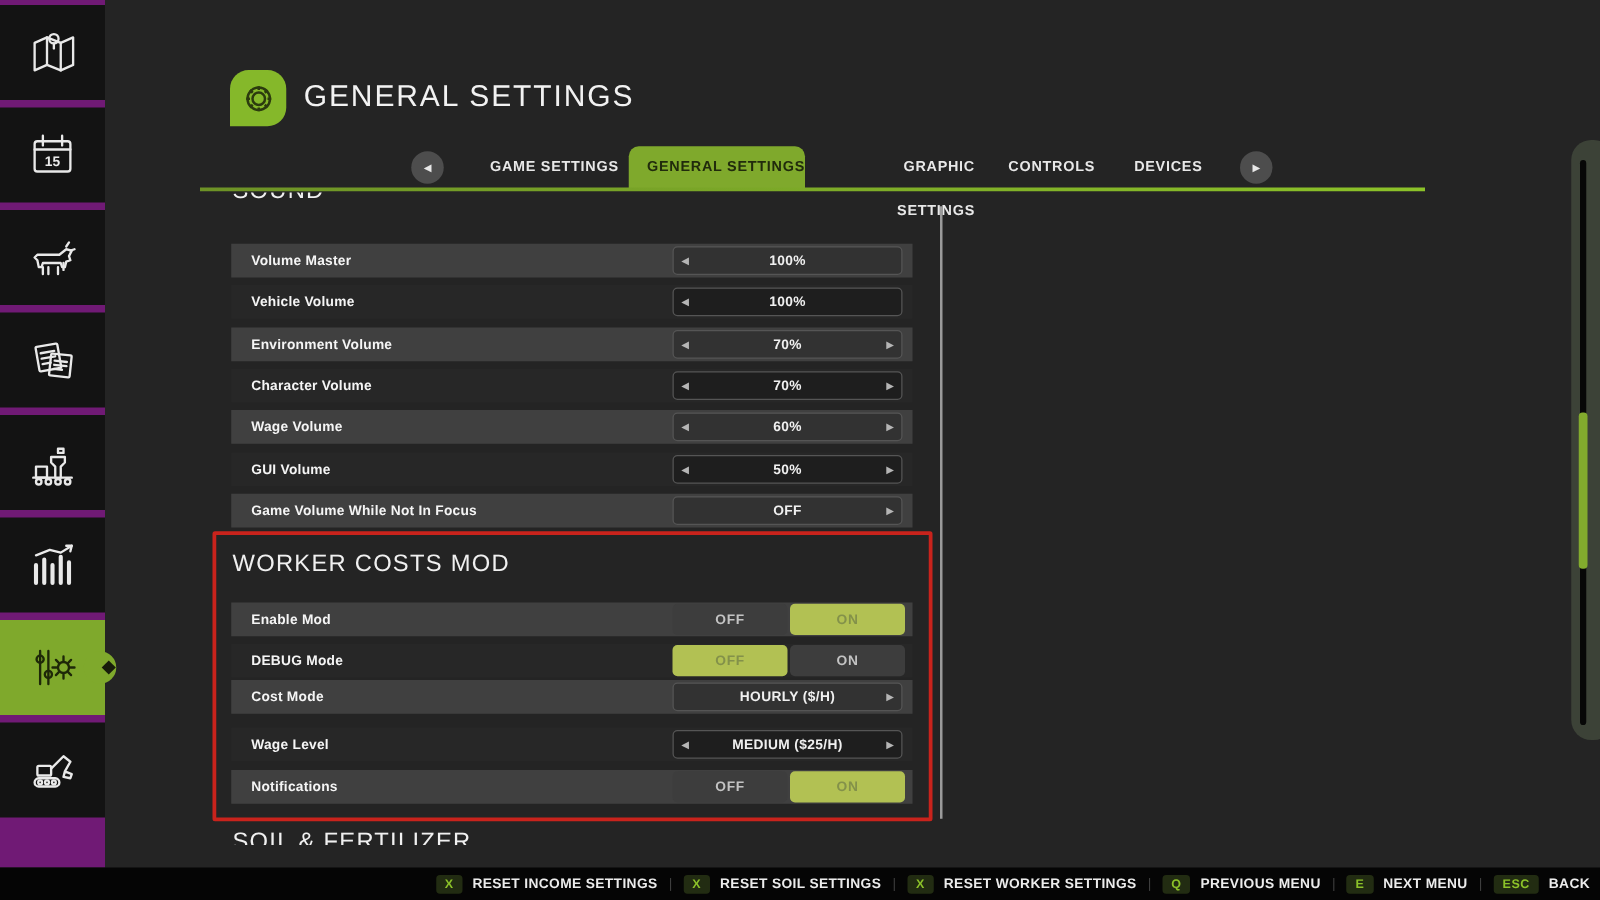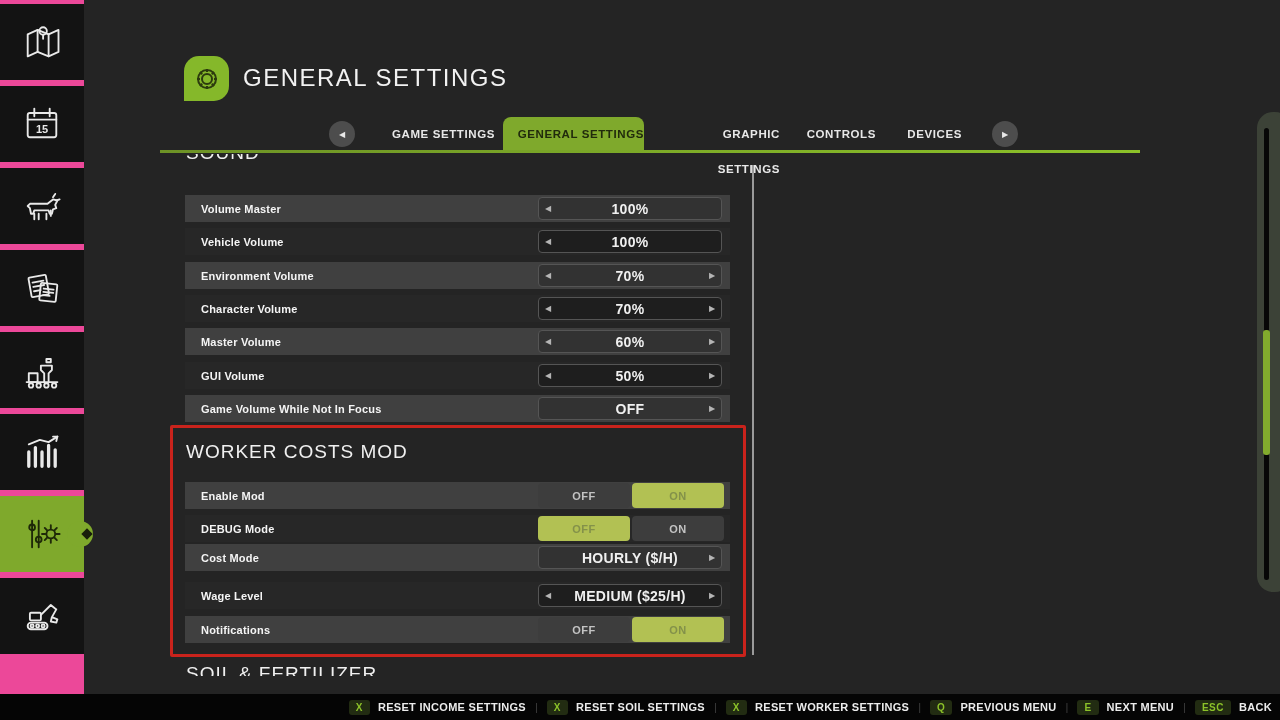--- a/index.html
+++ b/index.html
@@ -1,21 +1,21 @@
 <!DOCTYPE html>
 <html><head>
 <meta charset="utf-8">
 <style>
   * { margin:0; padding:0; box-sizing:border-box; }
   html,body { width:1280px; height:720px; overflow:hidden; background:#242424;
               font-family:"Liberation Sans", sans-serif; }
   .abs { position:absolute; }
 
   
-  #sidebar { position:absolute; left:0; top:0; width:84px; height:694px; background:#ec4899; }
+  #sidebar { position:absolute; left:0; top:0; width:84px; height:694px; background:#701a75; }
   .side-tile { position:absolute; left:0; width:84px; height:76px; background:#131313;
                display:flex; align-items:center; justify-content:center; }
   .side-tile svg { width:44px; height:44px; stroke:#e9e9e9; fill:none;
                    stroke-width:1.7; stroke-linecap:round; stroke-linejoin:round; }
   .side-tile.active { background:#7fa92c; }
   .side-tile.active svg { stroke:#1e2808; }
   .side-tile.active .bump { position:absolute; right:-9px; top:50%; margin-top:-13px;
                width:26px; height:26px; border-radius:50%; background:#7fa92c; }
   .side-tile.active .tip { position:absolute; right:-7px; top:50%; margin-top:-4px;
                width:8px; height:8px; background:#181d0b; transform:rotate(45deg); }
@@ -40,21 +40,21 @@
   .clip-wrap { position:absolute; left:186px; overflow:hidden; width:420px; }
   .settings-row { position:absolute; left:185px; width:545px; height:27px;
                   display:flex; align-items:center; }
   .settings-row.even { background:#404040; }
   .settings-row.odd  { background:#272727; }
   .row-label { padding-left:16px; font-size:11px; font-weight:bold; color:#f5f5f5; letter-spacing:.2px; }
 
   .stepper { position:absolute; left:353px; top:2px; width:184px; height:23px;
              border:1px solid #555; border-radius:4px; background:rgba(0,0,0,.22);
              display:flex; align-items:center; }
-  .stepper .val { flex:1; text-align:center; color:#f0f0f0; font-size:14px; font-weight:bold; letter-spacing:.3px; }
+  .stepper .val { flex:1; text-align:center; color:#f0f0f0; font-size:11px; font-weight:bold; letter-spacing:.3px; }
   .st-arrow { width:18px; text-align:center; color:#b5b5b5; font-size:8px; }
   .st-arrow.hidden { visibility:hidden; }
 
   .toggle { position:absolute; left:353px; top:1px; width:186px; height:25px; display:flex; gap:2px; }
   .tg-btn { flex:1; border-radius:4px; display:flex; align-items:center; justify-content:center;
             font-size:11px; font-weight:bold; letter-spacing:.5px;
             background:#3d3d3d; color:#c3c3c3; }
   .tg-btn.on { background:#b2c153; color:#83914a; }
 
   #divider { left:752px; top:165px; width:2px; height:490px; background:#9a9a9a; }
@@ -213,21 +213,21 @@
     </div>
     <div class="settings-row odd" style="top: 295px; align-items: center;">
       <span class="row-label">Character Volume</span>
       <div class="stepper">
         <span class="st-arrow">◀</span>
         <span class="val">70%</span>
         <span class="st-arrow">▶</span>
       </div>
     </div>
     <div class="settings-row even" style="top: 328px;">
-      <span class="row-label">Master Volume</span>
+      <span class="row-label">Wage Volume</span>
       <div class="stepper">
         <span class="st-arrow">◀</span>
         <span class="val">60%</span>
         <span class="st-arrow">▶</span>
       </div>
     </div>
     <div class="settings-row odd" style="top: 362px;">
       <span class="row-label">GUI Volume</span>
       <div class="stepper">
         <span class="st-arrow">◀</span>

